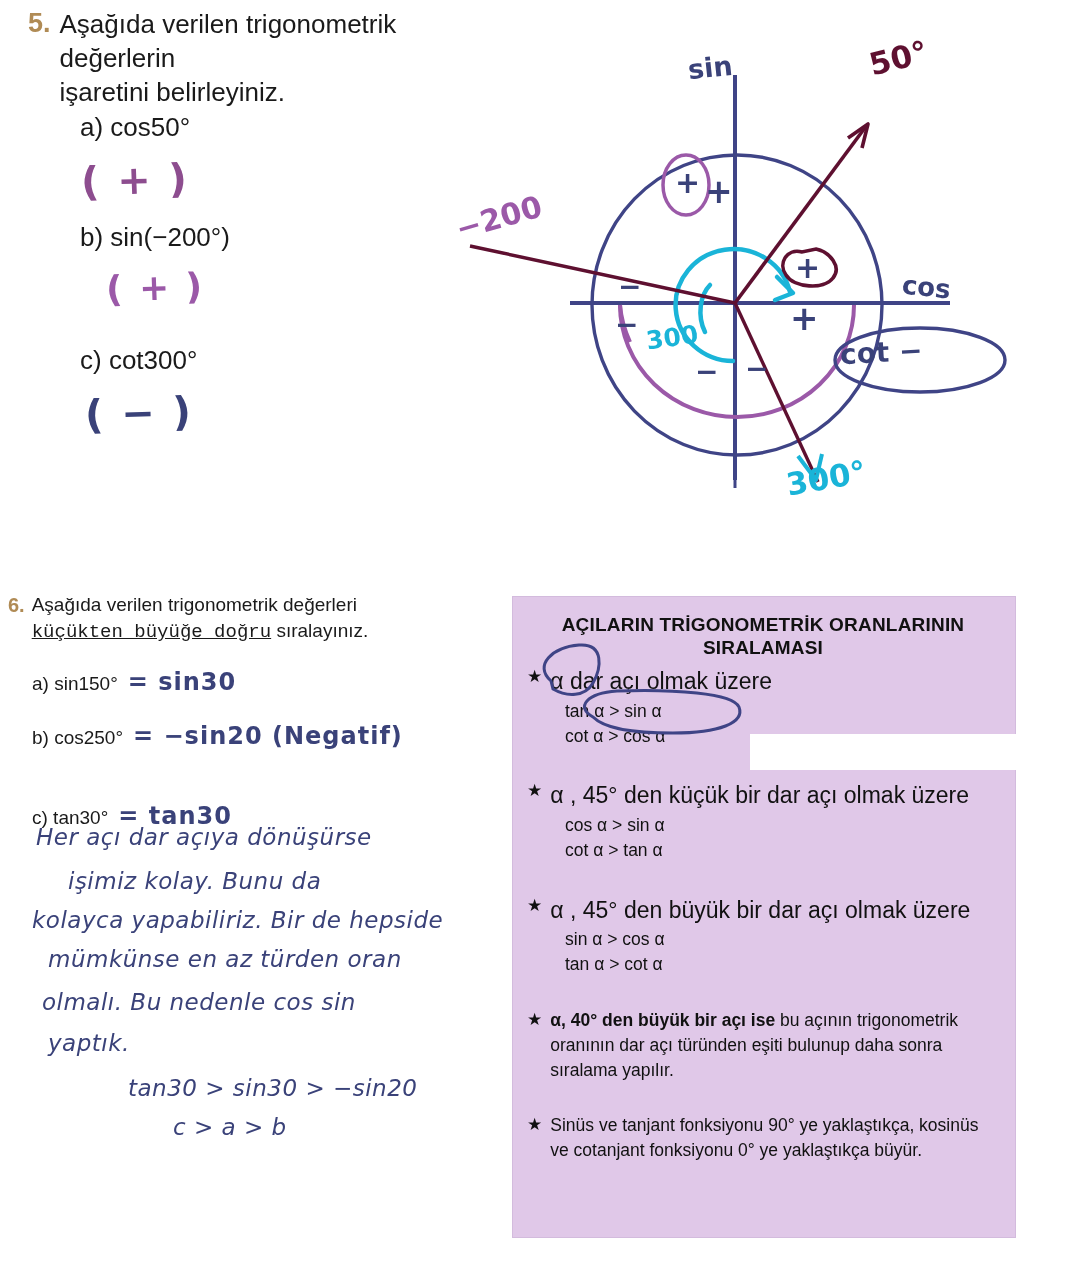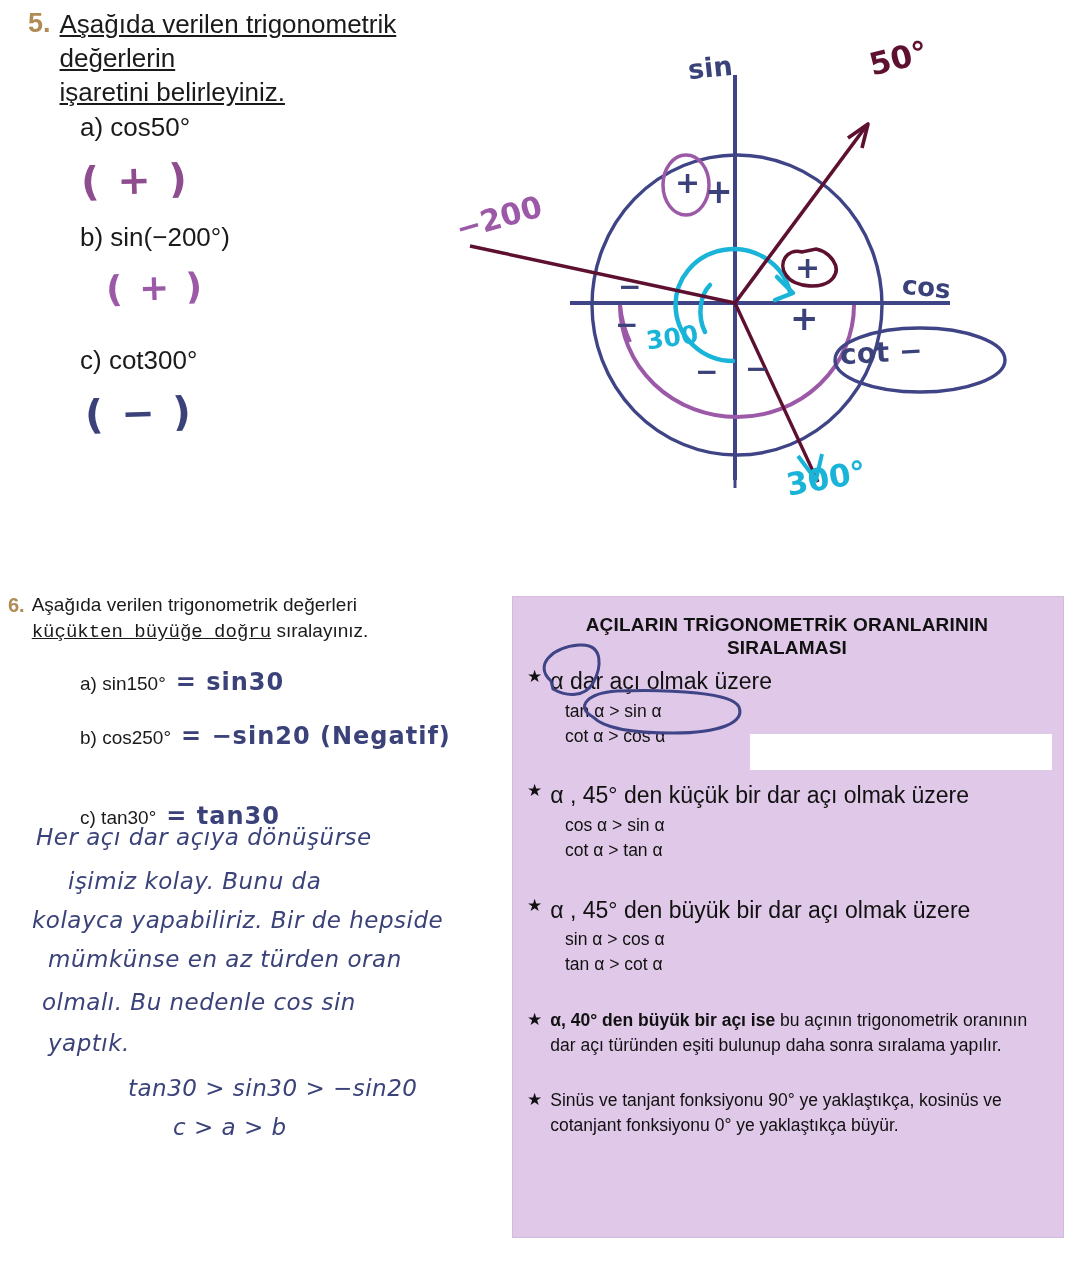--- a/index.html
+++ b/index.html
@@ -11,21 +11,21 @@
     overflow:hidden;
     color:#1a1a1a;
   }
   .abs{position:absolute;}
 
   
   #q5{left:28px;top:8px;width:470px;}
   .qnum{color:#b08b55;font-weight:bold;font-size:27px;}
   .qtext{font-size:26px;line-height:1.28;color:#1a1a1a;}
   #q5-head{display:flex;gap:9px;align-items:flex-start;}
-  #q5-head .qbody{font-size:26px;line-height:1.3;text-decoration:underline;}
+  #q5-head .qbody{font-size:26px;line-height:1.3;}
   .q5item{font-size:26px;display:flex;align-items:center;gap:14px;flex-direction:column;}
   #q5a{left:80px;top:112px;}
   #q5b{left:80px;top:222px;}
   #q5c{left:80px;top:345px;}
 
   
   .ink{font-family:"DejaVu Sans", sans-serif;font-weight:bold;}
   .ink-purple{color:#8d4d8f;}
   .ink-violet{color:#9b59a8;}
   .ink-navy{color:#3a4279;}
@@ -53,41 +53,41 @@
   #qs-m2{left:165px;top:288px;font-size:28px;}
   #qs-m3{left:245px;top:335px;font-size:28px;}
   #qs-m4{left:295px;top:332px;font-size:28px;}
 
   
   #q6{left:8px;top:592px;width:480px;}
   #q6-head{display:flex;gap:7px;align-items:flex-start;}
   .qnum6{color:#b08b55;font-weight:bold;font-size:20px;line-height:1.3;}
   .q6text{font-size:19px;line-height:1.38;color:#1a1a1a;}
   .uline{text-decoration:underline;font-family:Liberation Mono, monospace;}
-  .q6row{display:flex;align-items:baseline;gap:10px;font-size:19px;margin-left:48px;}
+  .q6row{display:flex;align-items:baseline;gap:10px;font-size:19px;}
   #q6a{left:32px;top:668px;}
   #q6b{left:32px;top:722px;}
   #q6c{left:32px;top:802px;}
   .hw{font-family:"DejaVu Sans",sans-serif;font-weight:bold;color:#3a4279;font-size:24px;letter-spacing:1px;}
 
   #q6para{left:28px;top:826px;width:450px;}
   #q6para div{font-family:"DejaVu Sans",sans-serif;color:#3a4279;font-size:23px;
     font-style:italic;line-height:1.0;letter-spacing:.5px;white-space:nowrap;}
   #hw-l1{padding-left:8px;margin-bottom:21px;}
   #hw-l2{padding-left:40px;margin-bottom:16px;}
   #hw-l3{padding-left:4px;margin-bottom:16px;}
   #hw-l4{padding-left:20px;margin-bottom:20px;}
   #hw-l5{padding-left:14px;margin-bottom:18px;}
   #hw-l6{padding-left:20px;margin-bottom:22px;}
   #hw-l7{padding-left:100px;font-size:26px;margin-bottom:16px;}
   #hw-l8{padding-left:145px;font-size:28px;}
 
   
   #infobox{
-    left:512px;top:596px;width:552px;height:642px;
+    left:512px;top:596px;width:504px;height:642px;
     background:#e0c8e8;
     border:1px solid #d3bbdd;
     box-sizing:border-box;
     padding:14px 16px 0 14px;
     font-size:17.5px;
     color:#111;
   }
   #ib-title{
     text-align:center;font-weight:bold;font-size:19px;line-height:1.22;
     letter-spacing:.2px;margin:2px 0 6px 0;

